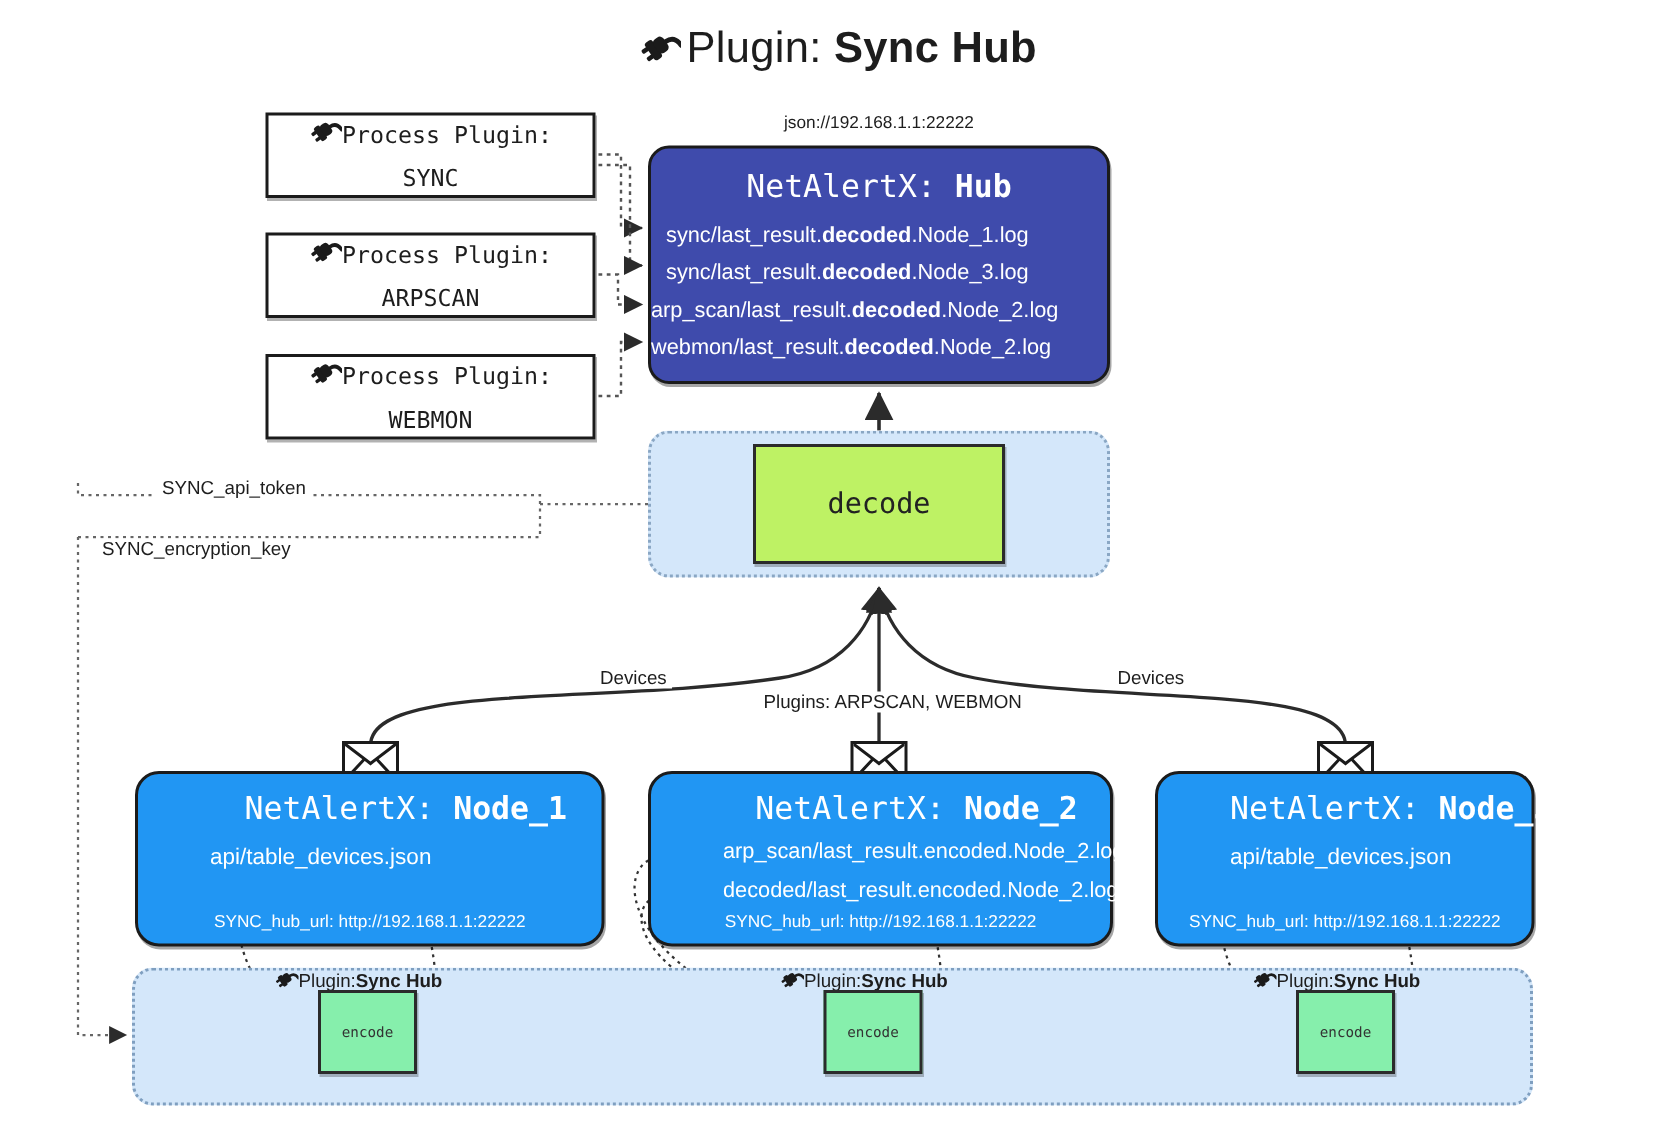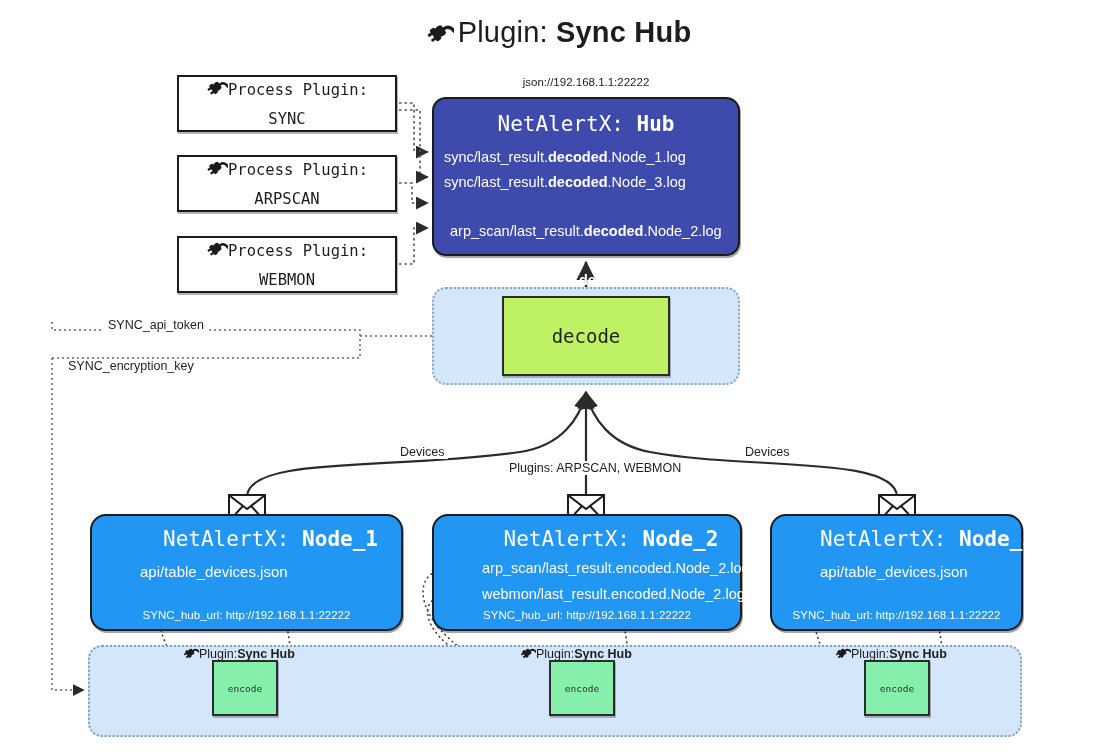--- a/index.html
+++ b/index.html
@@ -23,21 +23,21 @@
   
   #hub{left:432px;top:97px;width:308px;height:159px;background:#3f4bac;
        border:2px solid #1b1b1b;border-radius:14px;color:#ffffff;
        box-shadow:1px 2px 0 rgba(0,0,0,.35);}
   #hub .hub-title{margin-top:13px;text-align:center;font-size:21px;
        font-family:"DejaVu Sans Mono","Liberation Mono",monospace;white-space:nowrap;}
   #hub .hub-title b{font-weight:700;}
   #hub .loglist{margin-top:9px;}
   #hub .logline{font-size:14.5px;line-height:25px;white-space:nowrap;padding-left:10px;}
   #hub .logline b{font-weight:700;color:#fff;}
-  #hub .logline.wide{padding-left:16px;font-size:14.5px;margin-top:24px;}
+  #hub .logline.wide{padding-left:0;font-size:14.5px;}
 
   
   .procbox{width:220px;height:57px;background:#ffffff;border:2px solid #1b1b1b;
            box-shadow:1px 2px 0 rgba(0,0,0,.3);
            font-family:"DejaVu Sans Mono","Liberation Mono",monospace;font-size:15.5px;
            display:flex;flex-direction:column;align-items:center;justify-content:space-between;
            line-height:22px;}
   .procbox .l1{display:flex;align-items:center;white-space:nowrap;}
   .procbox .l2{white-space:nowrap;}
   #proc0{left:177px;top:75px;}
@@ -251,21 +251,21 @@
     <div class="n-lines">
       <div class="n-line">api/table_devices.json</div>
     </div>
     <div class="n-foot">SYNC_hub_url: http://192.168.1.1:22222</div>
   </div>
 
   <div id="node2" class="abs node">
     <div class="n-title"><span>NetAlertX: </span><b>Node_2</b></div>
     <div class="n-lines">
       <div class="n-line">arp_scan/last_result.encoded.Node_2.log</div>
-      <div class="n-line">webmon/last_result.encoded.Node_2.log</div>
+      <div class="n-line">decoded/last_result.encoded.Node_2.log</div>
     </div>
     <div class="n-foot">SYNC_hub_url: http://192.168.1.1:22222</div>
   </div>
 
   <div id="node3" class="abs node">
     <div class="n-title"><span>NetAlertX: </span><b>Node_3</b></div>
     <div class="n-lines">
       <div class="n-line">api/table_devices.json</div>
     </div>
     <div class="n-foot">SYNC_hub_url: http://192.168.1.1:22222</div>

